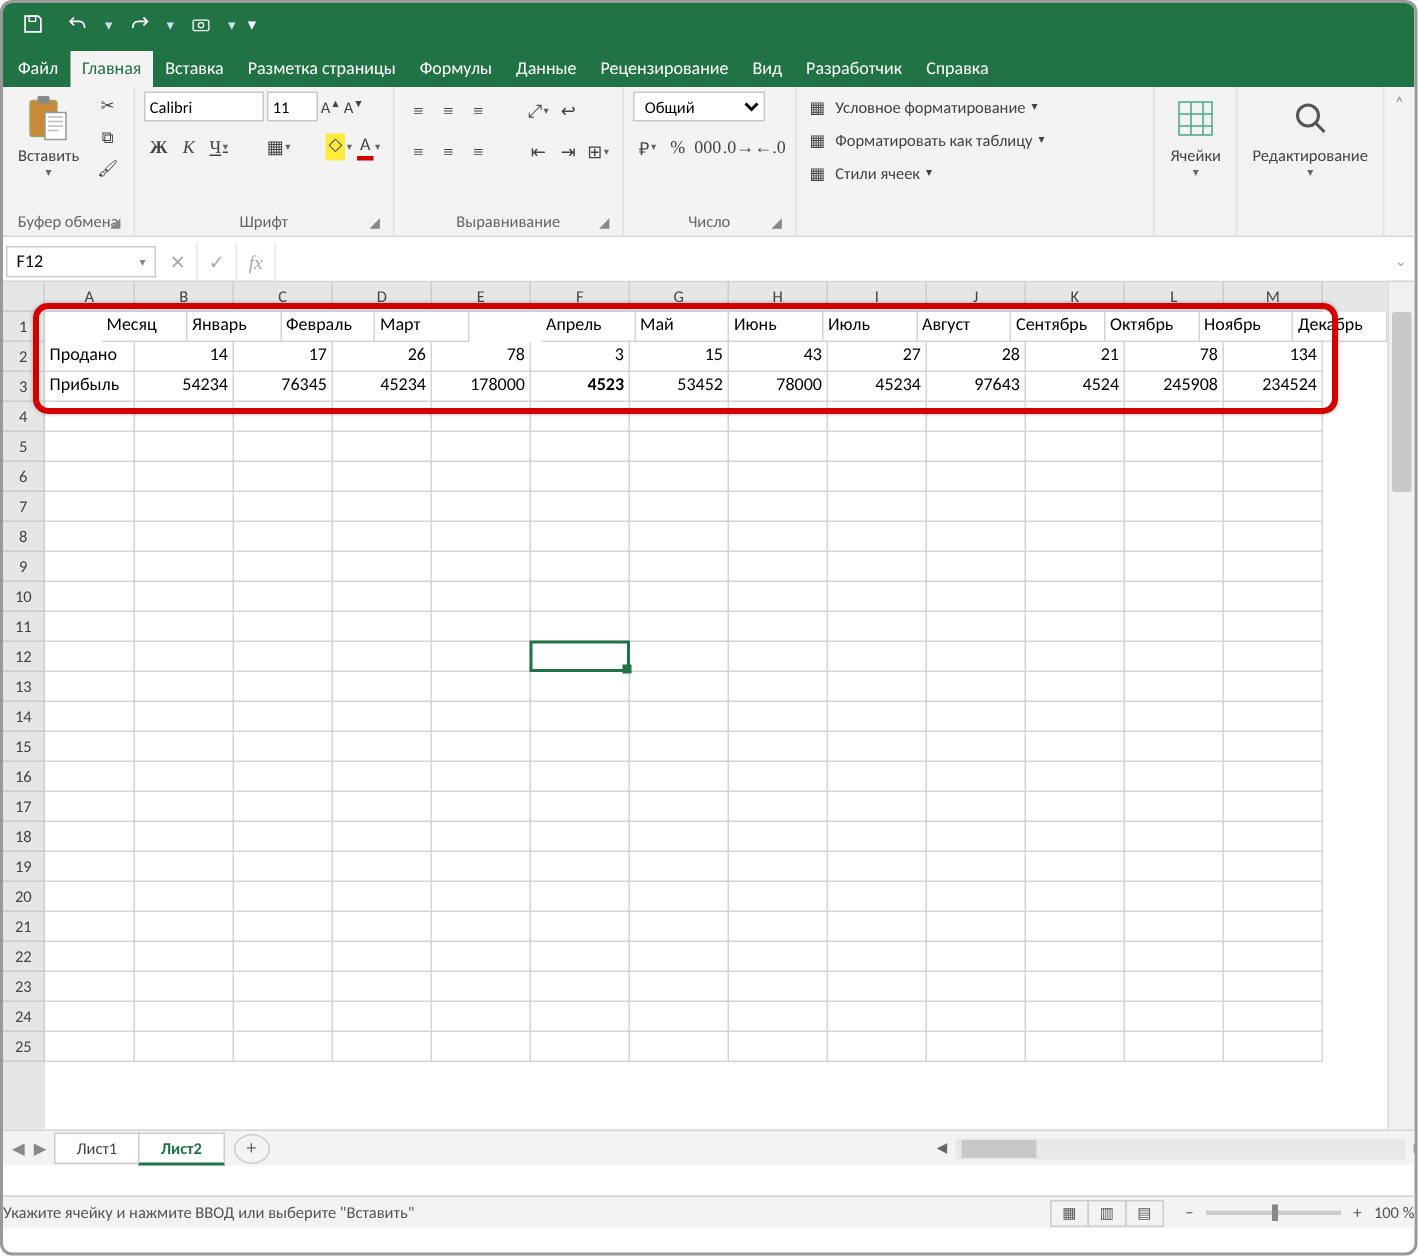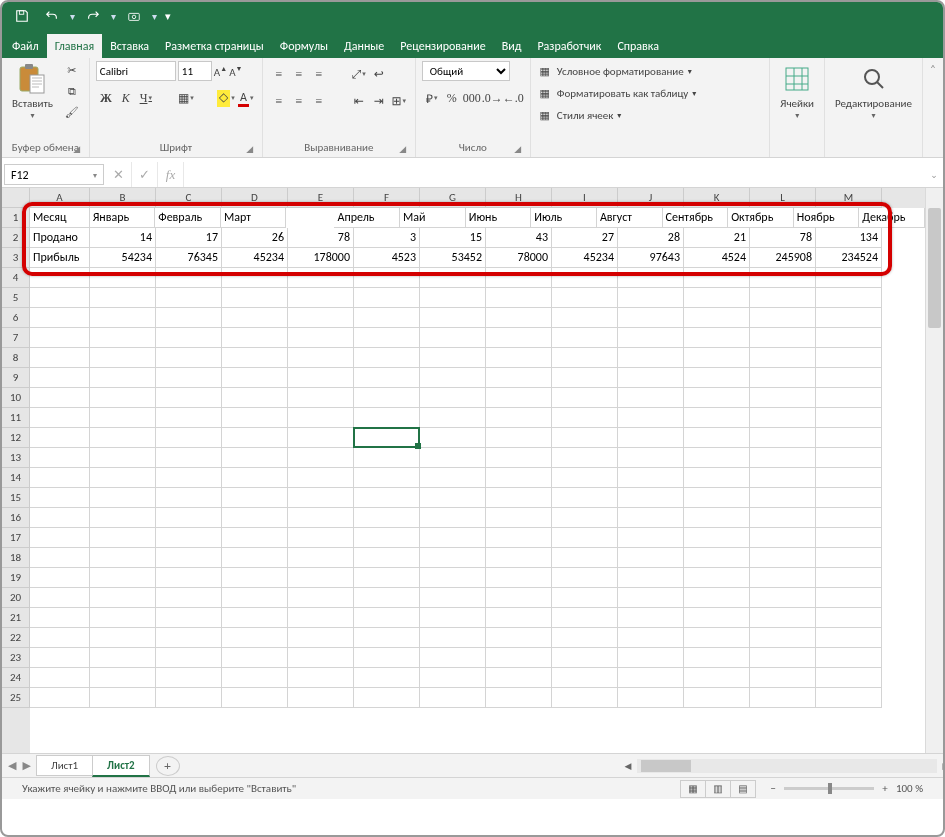--- a/index.html
+++ b/index.html
@@ -77,21 +77,21 @@
 .sheetbar { height: 24px; border-top: 1px solid #d4d4d4; display: flex; align-items: center; background: #f3f3f3; font-size: 11px; }
 .sheetbar .navbtns { display: flex; padding: 0 6px; gap: 6px; color: #888; }
 .sheetbar .stab { padding: 3px 14px; border: 1px solid #ccc; background: #fff; margin-left: -1px; cursor: pointer; color: #444; }
 .sheetbar .stab.active { border-bottom: 2px solid #217346; color: #217346; font-weight: 600; background: #fff; }
 .sheetbar .addsheet { width: 24px; height: 20px; display: flex; align-items: center; justify-content: center; cursor: pointer; color: #666; margin-left: 6px; border: 1px solid #ccc; border-radius: 50%; font-size: 13px; }
 .sheetbar .hscroll { margin-left: auto; flex: 0 0 300px; height: 14px; background: #e8e8e8; position: relative; margin-right: 6px; }
 .sheetbar .hscroll .th { position: absolute; left: 4px; top: 1px; width: 50px; height: 12px; background: #c8c8c8; }
 .sheetbar .hscroll .ar { position: absolute; top: 0; width: 14px; height: 14px; display: flex; align-items: center; justify-content: center; font-size: 9px; color: #666; }
 
 
-.statusbar { height: 22px; border-top: 1px solid #d4d4d4; display: flex; align-items: center; font-size: 11px; background: #f3f3f3; color: #555; padding: 0 20px; }
+.statusbar { height: 22px; border-top: 1px solid #d4d4d4; display: flex; align-items: center; font-size: 11px; background: #f3f3f3; color: #555; padding: 0 0; margin-top: 20px; }
 .statusbar .views { margin-left: auto; display: flex; gap: 0; }
 .statusbar .views .vb { width: 26px; height: 18px; border: 1px solid #ccc; display: flex; align-items: center; justify-content: center; font-size: 10px; cursor: pointer; margin-left: -1px; }
 .zoom { display: flex; align-items: center; gap: 4px; margin-left: 10px; }
 .zoom .slider { width: 90px; height: 3px; background: #ccc; position: relative; }
 .zoom .slider .kn { position: absolute; left: 44px; top: -4px; width: 4px; height: 11px; background: #888; }
 .zoom .zbtn { width: 14px; text-align: center; cursor: pointer; }
 </style>
 </head>
 <body>
 
@@ -334,21 +334,21 @@
       <div class="rh">19</div>
       <div class="rh">20</div>
       <div class="rh">21</div>
       <div class="rh">22</div>
       <div class="rh">23</div>
       <div class="rh">24</div>
       <div class="rh">25</div>
     </div>
   <div class="cells" id="cells">
       <div class="cellrow">
-        <div class="cell txt" style="width: 60px;">Месяц</div>
+        <div class="cell txt" style="width: 60px; margin-left: 38px;">Месяц</div>
         <div class="cell txt" style="width: 66px;">Январь</div>
         <div class="cell txt" style="width: 66px;">Февраль</div>
         <div class="cell txt" style="width: 66px;">Март</div>
         <div class="cell txt" style="width: 66px; margin-left: 48px;">Апрель</div>
         <div class="cell txt" style="width: 66px;">Май</div>
         <div class="cell txt" style="width: 66px;">Июнь</div>
         <div class="cell txt" style="width: 66px;">Июль</div>
         <div class="cell txt" style="width: 66px;">Август</div>
         <div class="cell txt" style="width: 66px;">Сентябрь</div>
         <div class="cell txt" style="width: 66px;">Октябрь</div>
@@ -369,21 +369,21 @@
         <div class="cell num" style="width: 66px;">21</div>
         <div class="cell num" style="width: 66px;">78</div>
         <div class="cell num" style="width: 66px;">134</div>
       </div>
       <div class="cellrow">
         <div class="cell txt" style="width: 60px;">Прибыль</div>
         <div class="cell num" style="width: 66px;">54234</div>
         <div class="cell num" style="width: 66px;">76345</div>
         <div class="cell num" style="width: 66px;">45234</div>
         <div class="cell num" style="width: 66px;">178000</div>
-        <div class="cell num" style="width: 66px;">4523</div>
+        <div class="cell num" style="width: 66px; font-weight: bold;">4523</div>
         <div class="cell num" style="width: 66px;">53452</div>
         <div class="cell num" style="width: 66px;">78000</div>
         <div class="cell num" style="width: 66px;">45234</div>
         <div class="cell num" style="width: 66px;">97643</div>
         <div class="cell num" style="width: 66px;">4524</div>
         <div class="cell num" style="width: 66px;">245908</div>
         <div class="cell num" style="width: 66px;">234524</div>
       </div>
       <div class="cellrow">
         <div class="cell" style="width: 60px;"></div>

